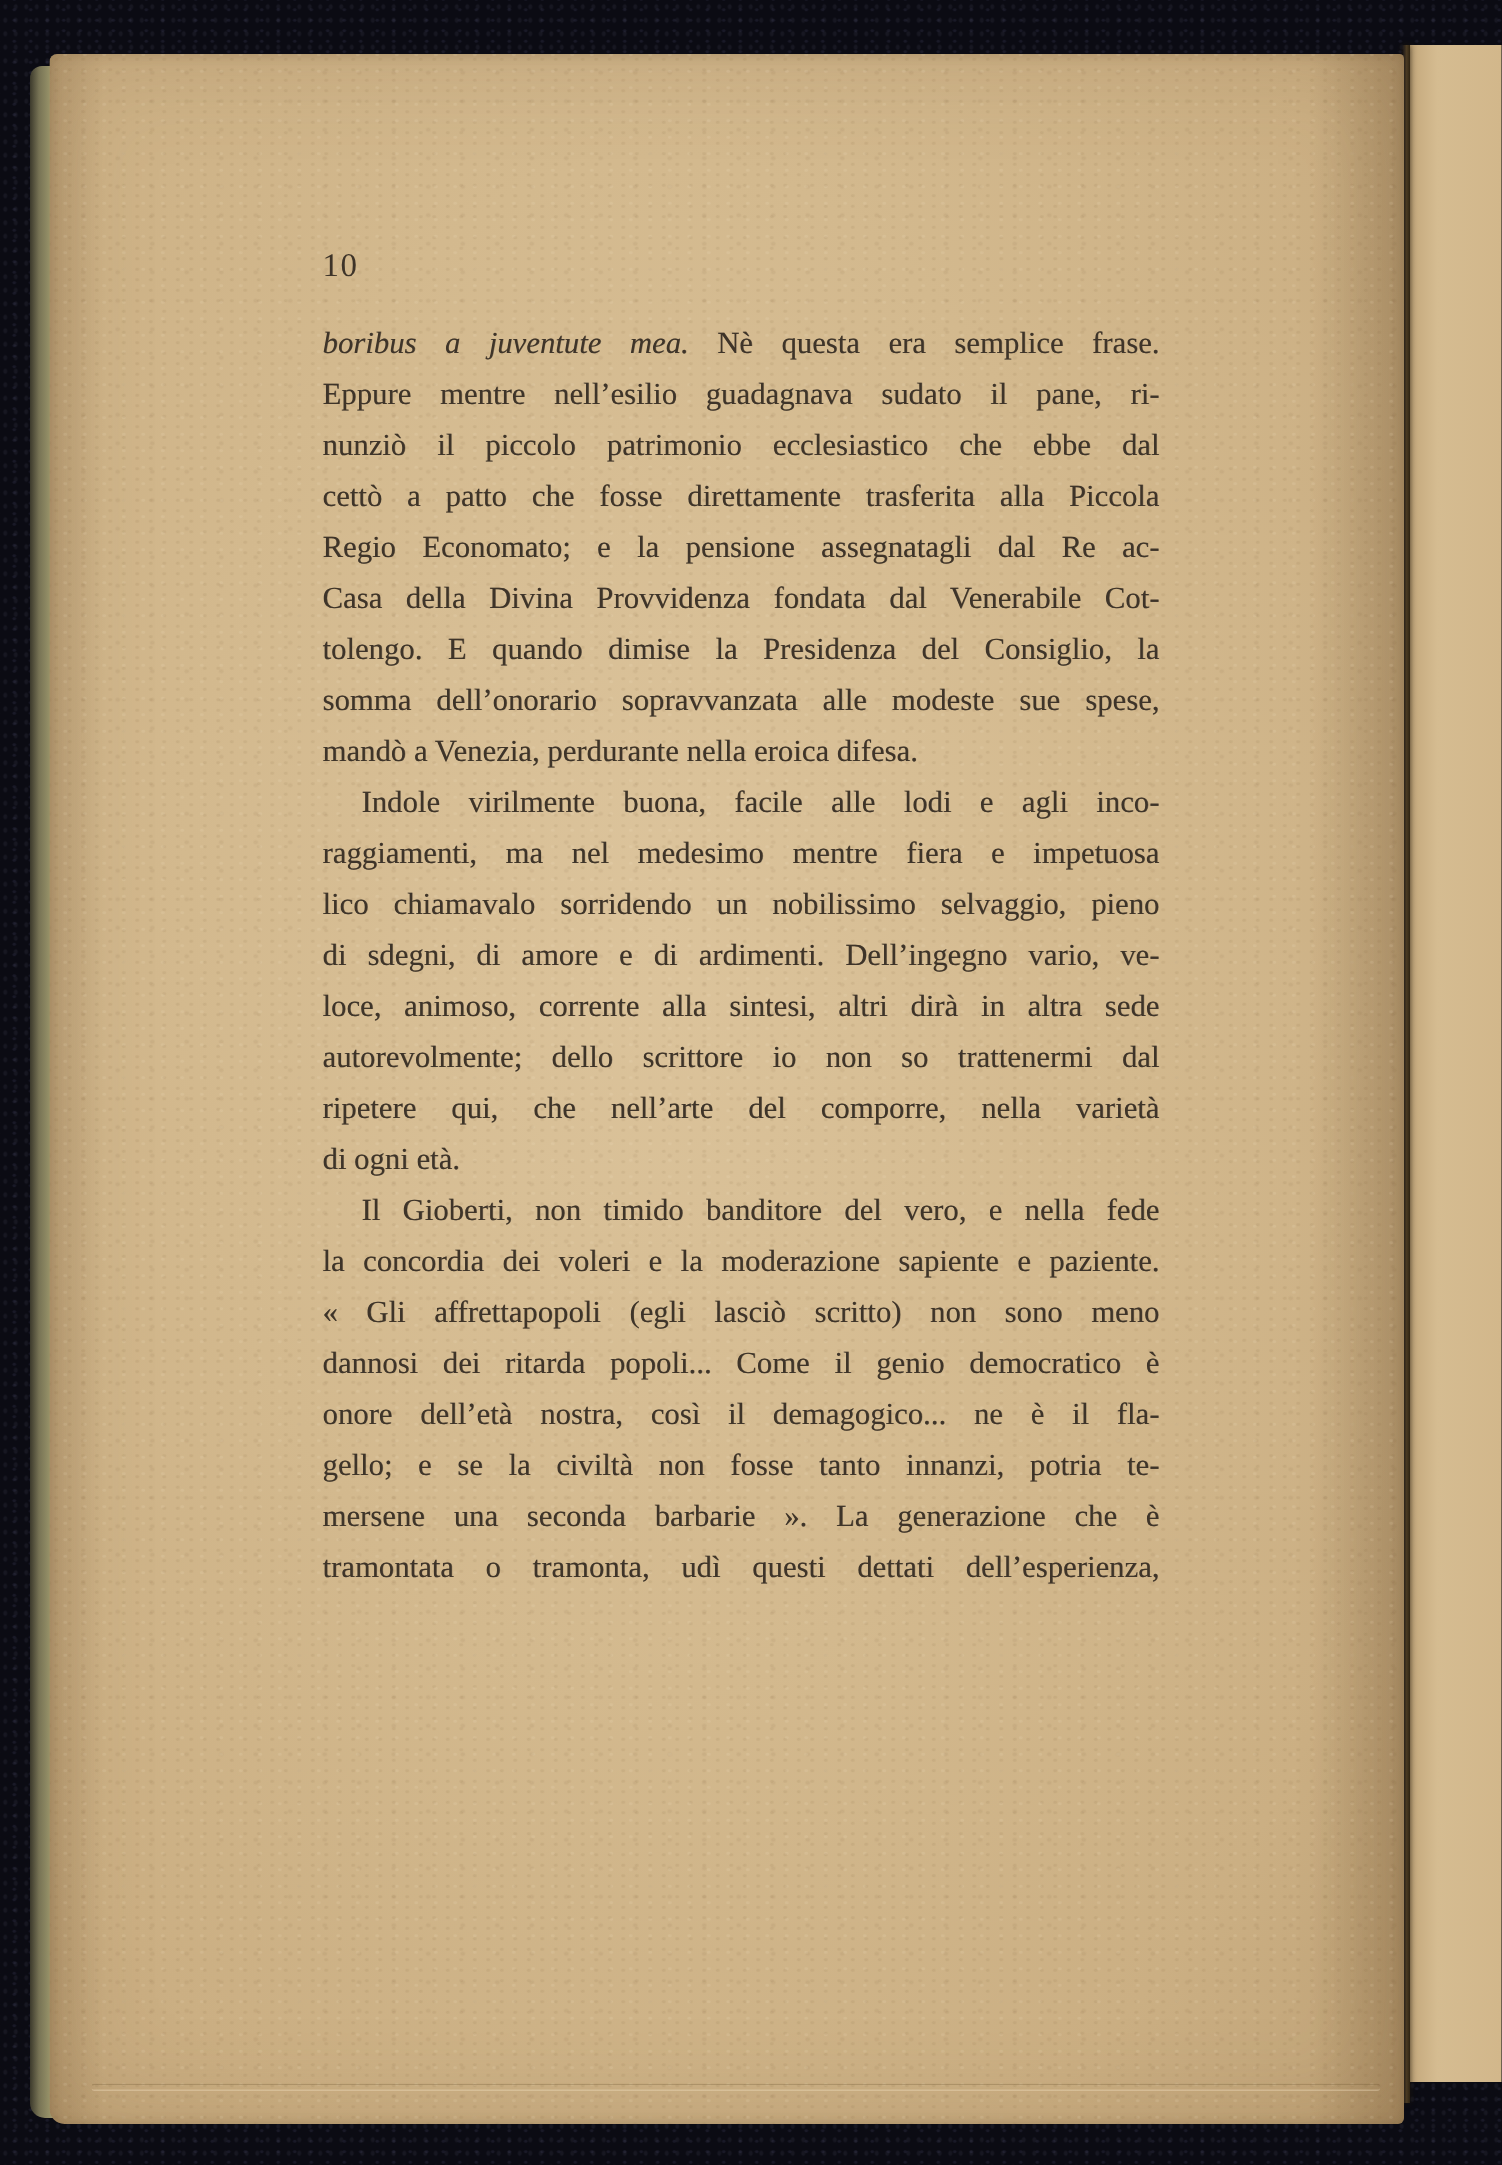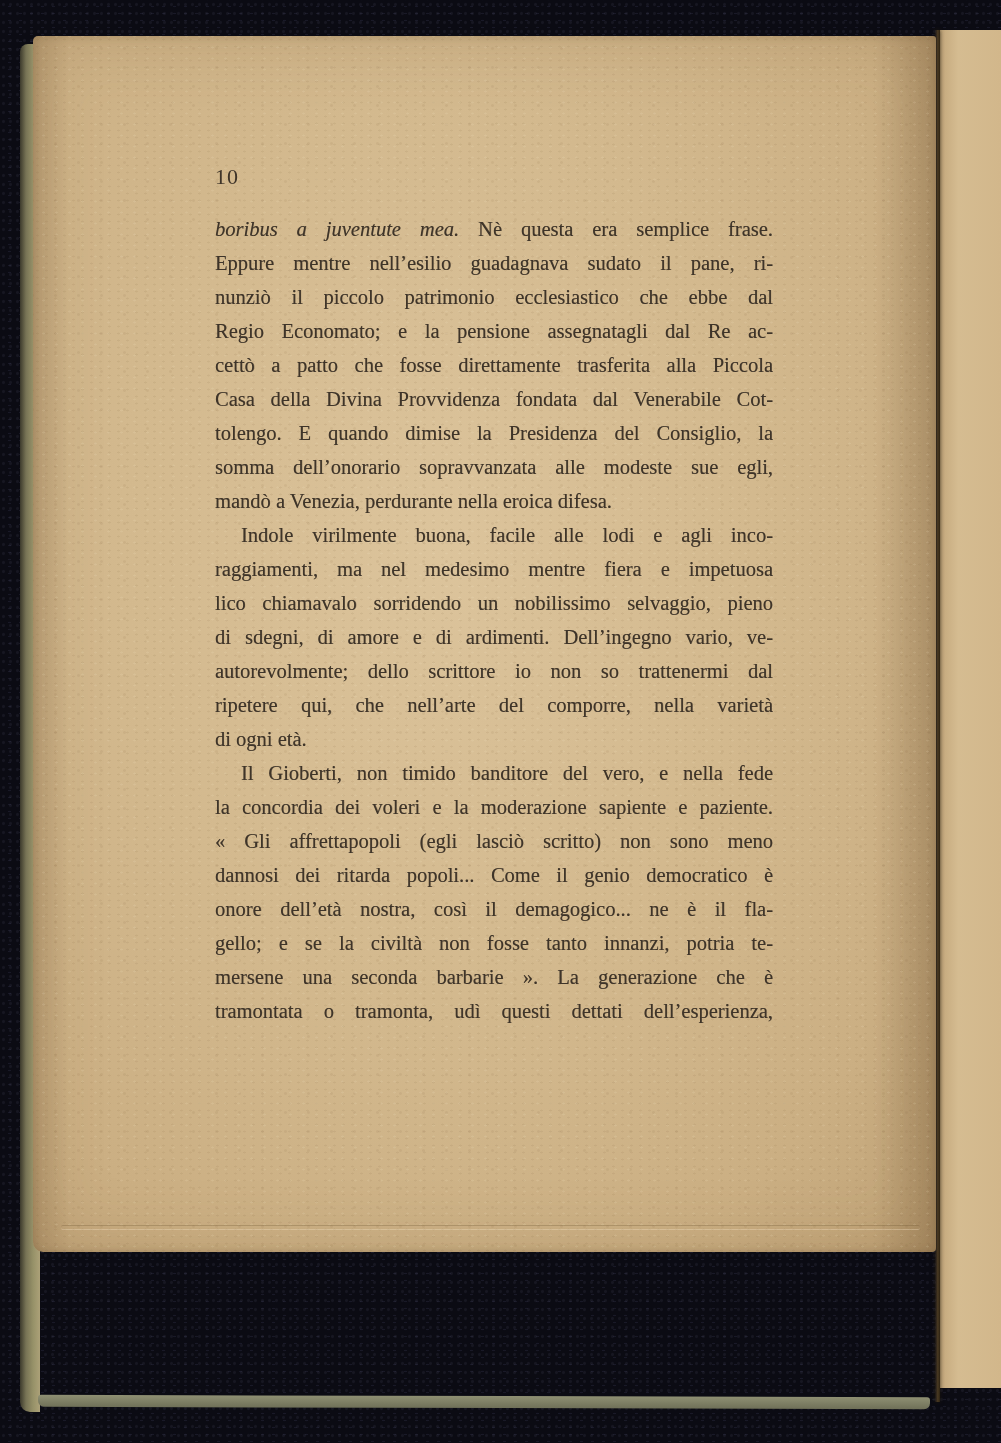--- a/index.html
+++ b/index.html
@@ -37,21 +37,21 @@
     position: absolute; left: 940px; top: 30px; width: 61px; height: 1358px;
     background: linear-gradient(90deg, #c3a77b 0%, #d5bc91 30%, #d2b78b 100%);
   }
   .gutter {
     position: absolute; left: 935px; top: 30px; width: 5px; height: 1372px;
     background: linear-gradient(90deg, rgba(90,65,35,0.15), #4a3a22 55%, #2e2312 100%);
     box-shadow: 0 0 4px rgba(30,22,10,0.8);
   }
   
   .page-main {
-    position: absolute; left: 33px; top: 36px; width: 903px; height: 1216px;
+    position: absolute; left: 33px; top: 36px; width: 903px; height: 1380px;
     background:
       linear-gradient(270deg, rgba(92,66,35,0.26), rgba(92,66,35,0) 7%),
       linear-gradient(90deg, rgba(92,66,35,0.18), rgba(92,66,35,0) 4%),
       radial-gradient(ellipse at 45% 42%, #dcc49c 0%, #d3b98e 45%, #cbaf83 78%, #bfa276 100%);
     border-radius: 5px 3px 4px 10px;
     box-shadow: inset 0 0 70px rgba(120,88,48,0.22), inset 0 0 8px rgba(95,72,40,0.28);
   }
   .paper-noise {
     position: absolute; inset: 0; border-radius: inherit; pointer-events: none;
     background-image:
@@ -98,30 +98,31 @@
   <div class="gutter"></div>
 
   <div class="page-main">
     <div class="paper-noise"></div>
     <div class="pagenum">10</div>
 
     <div class="textblock">
       <div class="line"><span class="it">boribus a juventute mea.</span><span> Nè questa era semplice frase.</span></div>
       <div class="line">Eppure mentre nell’esilio guadagnava sudato il pane, ri-</div>
       <div class="line">nunziò il piccolo patrimonio ecclesiastico che ebbe dal</div>
+      <div class="line">cettò a patto che fosse direttamente trasferita alla Piccola</div>
       <div class="line">Regio Economato; e la pensione assegnatagli dal Re ac-</div>
-      <div class="line">cettò a patto che fosse direttamente trasferita alla Piccola</div>
       <div class="line">Casa della Divina Provvidenza fondata dal Venerabile Cot-</div>
       <div class="line">tolengo. E quando dimise la Presidenza del Consiglio, la</div>
-      <div class="line">somma dell’onorario sopravvanzata alle modeste sue egli,</div>
+      <div class="line">somma dell’onorario sopravvanzata alle modeste sue spese,</div>
       <div class="line end">mandò a Venezia, perdurante nella eroica difesa.</div>
       <div class="line indent">Indole virilmente buona, facile alle lodi e agli inco-</div>
       <div class="line">raggiamenti, ma nel medesimo mentre fiera e impetuosa</div>
       <div class="line">lico chiamavalo sorridendo un nobilissimo selvaggio, pieno</div>
       <div class="line">di sdegni, di amore e di ardimenti. Dell’ingegno vario, ve-</div>
+      <div class="line">loce, animoso, corrente alla sintesi, altri dirà in altra sede</div>
       <div class="line">autorevolmente; dello scrittore io non so trattenermi dal</div>
       <div class="line">ripetere qui, che nell’arte del comporre, nella varietà</div>
       <div class="line end">di ogni età.</div>
       <div class="line indent">Il Gioberti, non timido banditore del vero, e nella fede</div>
       <div class="line">la concordia dei voleri e la moderazione sapiente e paziente.</div>
       <div class="line">« Gli affrettapopoli (egli lasciò scritto) non sono meno</div>
       <div class="line">dannosi dei ritarda popoli... Come il genio democratico è</div>
       <div class="line">onore dell’età nostra, così il demagogico... ne è il fla-</div>
       <div class="line">gello; e se la civiltà non fosse tanto innanzi, potria te-</div>
       <div class="line">mersene una seconda barbarie ». La generazione che è</div>

